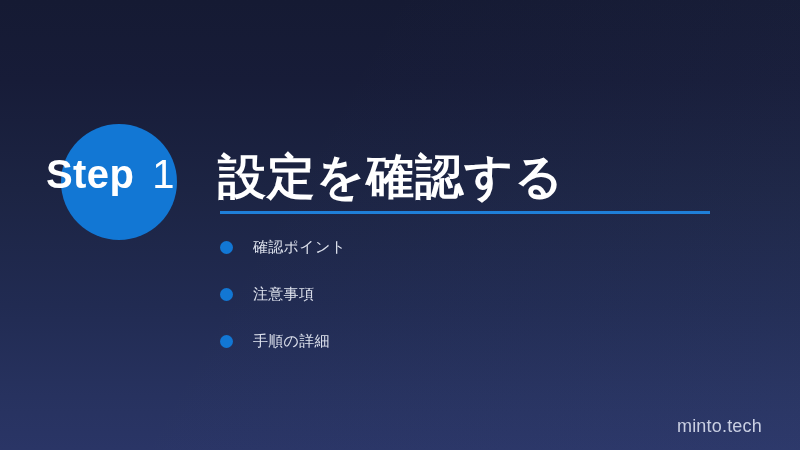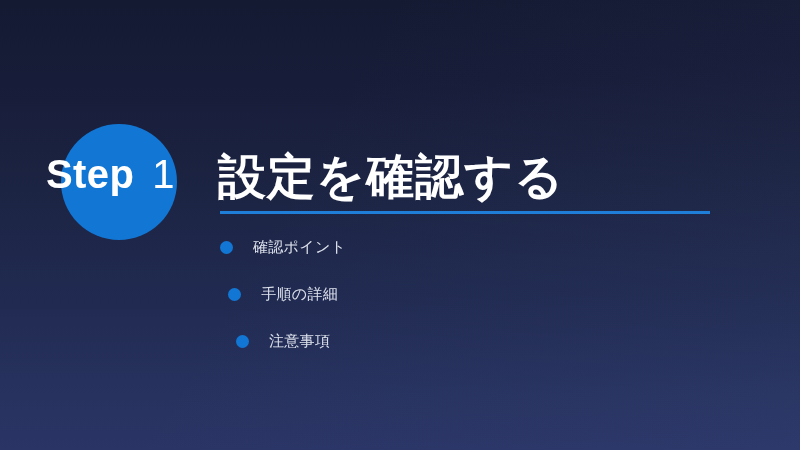--- a/index.html
+++ b/index.html
@@ -90,21 +90,20 @@
     position: absolute;
     left: 220px;
     top: 234px;
     z-index: 3;
   }
   .bullet-row {
     display: flex;
     align-items: center;
     height: 27px;
     margin-bottom: 20px;
-    justify-content: center;
   }
   .bullet-row:last-child { margin-bottom: 0; }
 
   .bullet-dot {
     width: 13px;
     height: 13px;
     border-radius: 50%;
     background: #1277d4;
     flex: 0 0 auto;
   }
@@ -143,24 +142,25 @@
 
   <div class="bullets">
 
     <div class="bullet-row">
       <span class="bullet-dot"></span>
       <span class="bullet-text">確認ポイント</span>
     </div>
 
     <div class="bullet-row">
       <span class="bullet-dot"></span>
-      <span class="bullet-text">手順の詳細</span>
+      <span class="bullet-text">注意事項</span>
     </div>
 
     <div class="bullet-row">
       <span class="bullet-dot"></span>
-      <span class="bullet-text">注意事項</span>
+      <span class="bullet-text">手順の詳細</span>
     </div>
 
   </div>
 
+  <div class="footer-brand">minto.tech</div>
 
 </div>
 
 </body></html>

